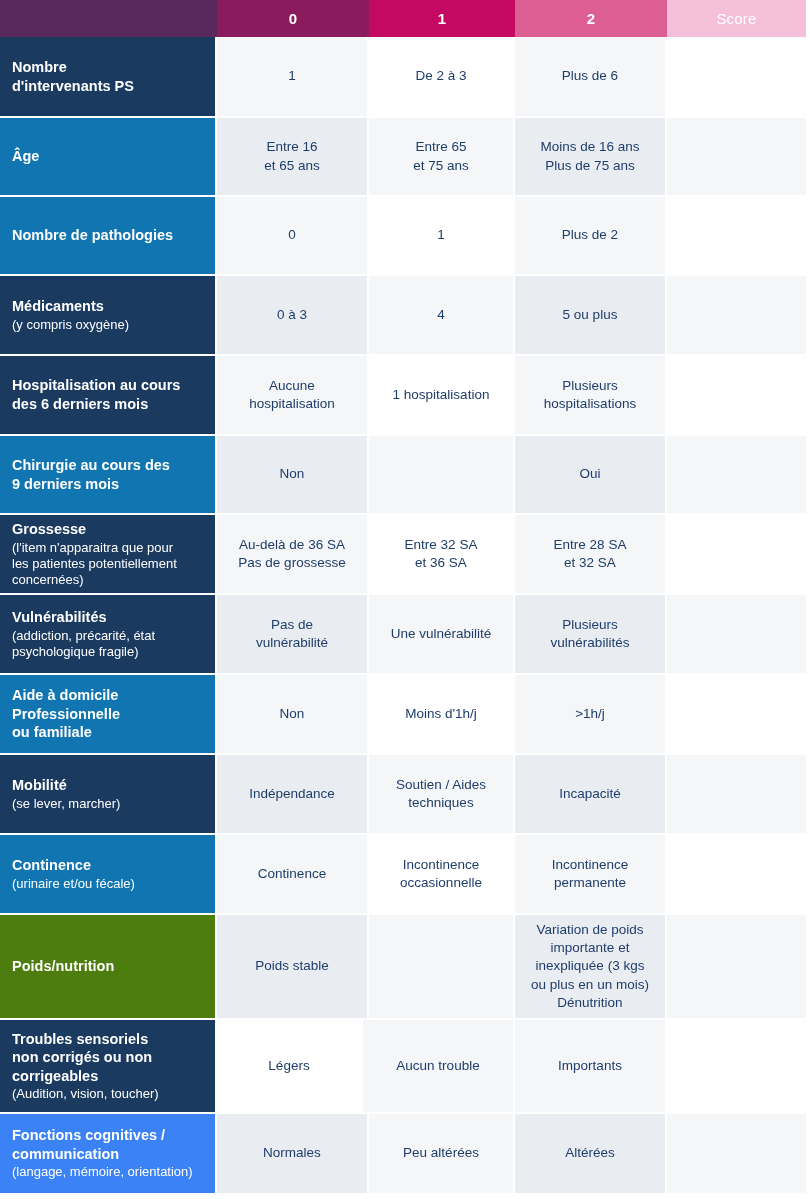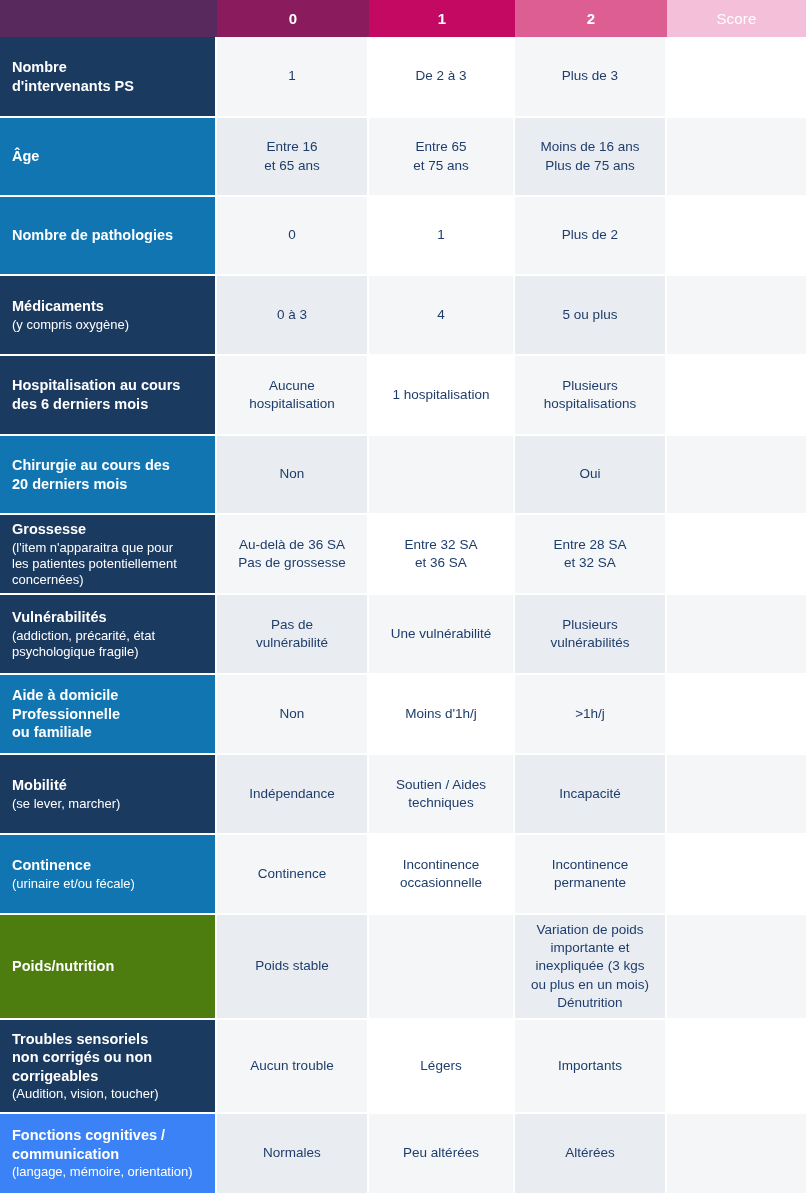--- a/index.html
+++ b/index.html
@@ -118,21 +118,21 @@
   </div>
 
   <div id="rows-host">
       <div class="row alt-a" style="height: 81px;">
         <div class="cell c-label" style="background: rgb(27, 58, 96);">
           <div class="t" style="white-space: pre-line;">Nombre
 d'intervenants PS</div>
         </div>
         <div class="cell c-val c-0">1</div>
         <div class="cell c-val c-1">De 2 à 3</div>
-        <div class="cell c-val c-2">Plus de 3</div>
+        <div class="cell c-val c-2">Plus de 6</div>
         <div class="cell c-val c-score"></div>
         <div class="cell c-tail"></div>
       </div>
       <div class="row alt-b" style="height: 79px;">
         <div class="cell c-label" style="background: rgb(17, 117, 178);">
           <div class="t" style="white-space: pre-line;">Âge</div>
         </div>
         <div class="cell c-val c-0">Entre 16
 et 65 ans</div>
         <div class="cell c-val c-1">Entre 65
@@ -172,21 +172,21 @@
 hospitalisation</div>
         <div class="cell c-val c-1">1 hospitalisation</div>
         <div class="cell c-val c-2">Plusieurs
 hospitalisations</div>
         <div class="cell c-val c-score"></div>
         <div class="cell c-tail"></div>
       </div>
       <div class="row alt-b" style="height: 79px;">
         <div class="cell c-label" style="background: rgb(17, 117, 178);">
           <div class="t" style="white-space: pre-line;">Chirurgie au cours des
-20 derniers mois</div>
+9 derniers mois</div>
         </div>
         <div class="cell c-val c-0">Non</div>
         <div class="cell c-val c-1"></div>
         <div class="cell c-val c-2">Oui</div>
         <div class="cell c-val c-score"></div>
         <div class="cell c-tail"></div>
       </div>
       <div class="row alt-a" style="height: 80px;">
         <div class="cell c-label" style="background: rgb(27, 58, 96);">
           <div class="t" style="white-space: pre-line;">Grossesse</div>
@@ -268,22 +268,22 @@
         <div class="cell c-val c-score"></div>
         <div class="cell c-tail"></div>
       </div>
       <div class="row alt-a" style="height: 94px;">
         <div class="cell c-label" style="background: rgb(27, 58, 96);">
           <div class="t" style="white-space: pre-line;">Troubles sensoriels
 non corrigés ou non
 corrigeables</div>
           <div class="s" style="white-space: pre-line;">(Audition, vision, toucher)</div>
         </div>
+        <div class="cell c-val c-1">Légers</div>
         <div class="cell c-val c-0">Aucun trouble</div>
-        <div class="cell c-val c-1">Légers</div>
         <div class="cell c-val c-2">Importants</div>
         <div class="cell c-val c-score"></div>
         <div class="cell c-tail"></div>
       </div>
       <div class="row alt-b" style="height: 81px;">
         <div class="cell c-label" style="background: #3b82f6;">
           <div class="t" style="white-space: pre-line;">Fonctions cognitives /
 communication</div>
           <div class="s" style="white-space: pre-line;">(langage, mémoire, orientation)</div>
         </div>

